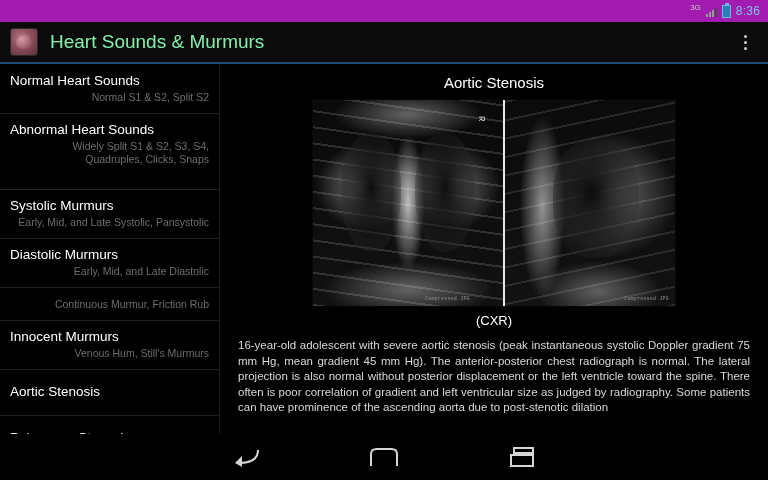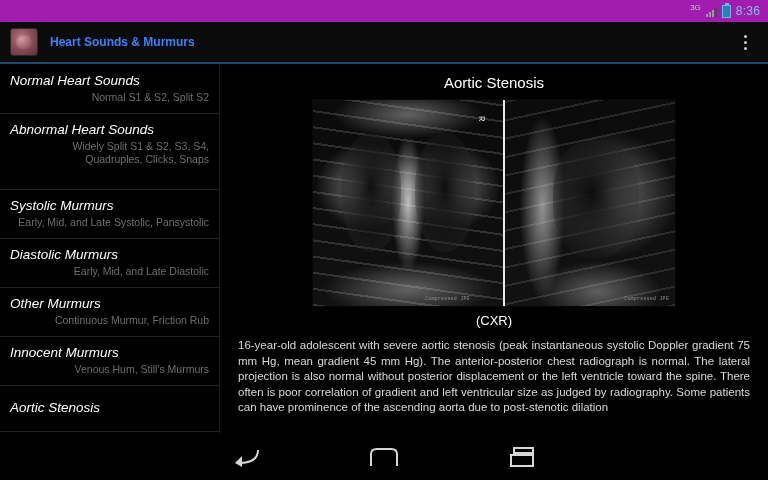--- a/index.html
+++ b/index.html
@@ -44,40 +44,40 @@
   .app-icon {
     width: 28px; height: 28px; border-radius: 3px; margin-right: 12px;
     background: radial-gradient(circle at 40% 35%, #b97a86 0%, #8c4e5c 45%, #5c2f3a 100%);
     border: 1px solid #2a2a2a; position: relative; overflow: hidden;
   }
   .app-icon:after {
     content:""; position:absolute; left:5px; top:6px; width:16px; height:14px;
     border-radius: 50% 50% 45% 45%;
     background: radial-gradient(circle at 35% 30%, #d79aa4, #7e3f4c);
   }
-  .app-title { color: #3b82f6; font-size: 12px; font-weight: bold; flex: 1; }
+  .app-title { color: #86efac; font-size: 19px; font-weight: normal; flex: 1; }
   .overflow {
     width: 26px; height: 30px; display: flex; flex-direction: column;
     align-items: center; justify-content: center; gap: 3px;
   }
   .overflow i { width: 3px; height: 3px; border-radius: 50%; background: #cfcfcf; display:block; }
 
   
   .content { display: flex; height: 370px; }
 
   .sidebar {
     width: 220px; background: #000; border-right: 1px solid #1a1a1a;
     overflow: hidden;
   }
   .nav-item {
     padding: 8px 10px 9px 10px; border-bottom: 1px solid #222;
     cursor: pointer;
   }
   .nav-item.first { padding-top: 9px; }
-  .nav-title { color: #ffffff; font-size: 13.5px; line-height: 16px; font-style: italic; }
+  .nav-title { color: #ffffff; font-size: 13.5px; line-height: 16px; }
   .nav-sub { color: #6e6e6e; font-size: 10.5px; line-height: 13px; margin-top: 2px; text-align: right; }
   .nav-item.tall { padding-bottom: 23px; }
 
   .detail {
     flex: 1; background: #000; padding: 6px 18px 0 18px; overflow: hidden;
   }
   .detail-title {
     color: #ffffff; font-size: 15px; text-align: center; margin: 4px 0 8px;
   }
   .xray-wrap {
@@ -199,21 +199,20 @@
       </div>
       <div class="nav-item">
         <div class="nav-title">Systolic Murmurs</div>
         <div class="nav-sub">Early, Mid, and Late Systolic, Pansystolic</div>
       </div>
       <div class="nav-item">
         <div class="nav-title">Diastolic Murmurs</div>
         <div class="nav-sub">Early, Mid, and Late Diastolic</div>
       </div>
       <div class="nav-item">
-        <div class="nav-title">Other Murmurs</div>
         <div class="nav-sub">Continuous Murmur, Friction Rub</div>
       </div>
       <div class="nav-item">
         <div class="nav-title">Innocent Murmurs</div>
         <div class="nav-sub">Venous Hum, Still's Murmurs</div>
       </div>
       <div class="nav-item" style="padding:14px 10px 15px">
         <div class="nav-title">Aortic Stenosis</div>
       </div>
       <div class="nav-item" style="padding:14px 10px 15px">

